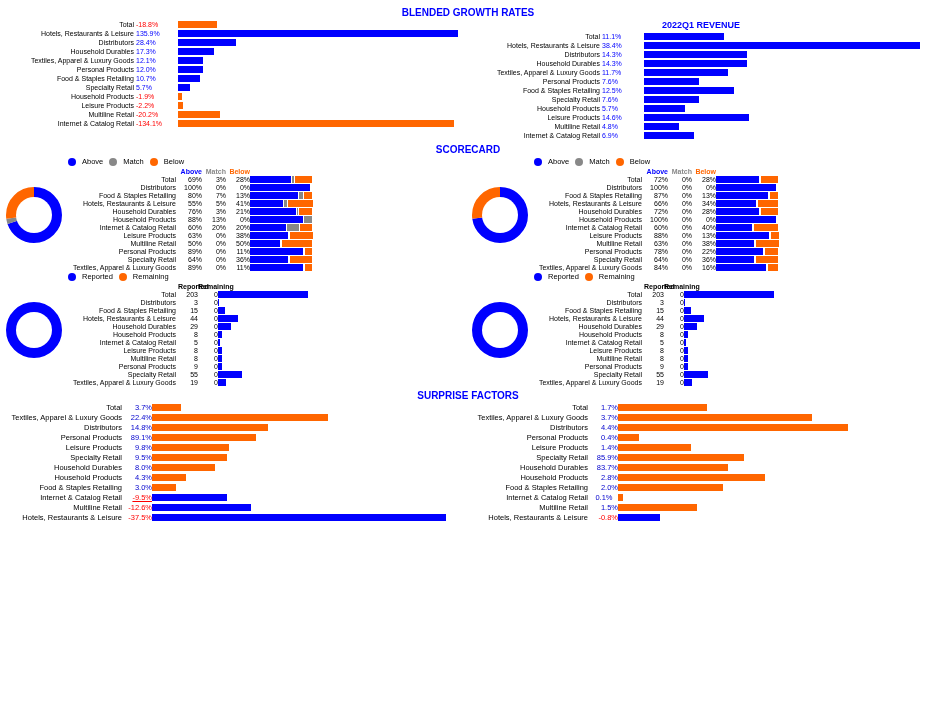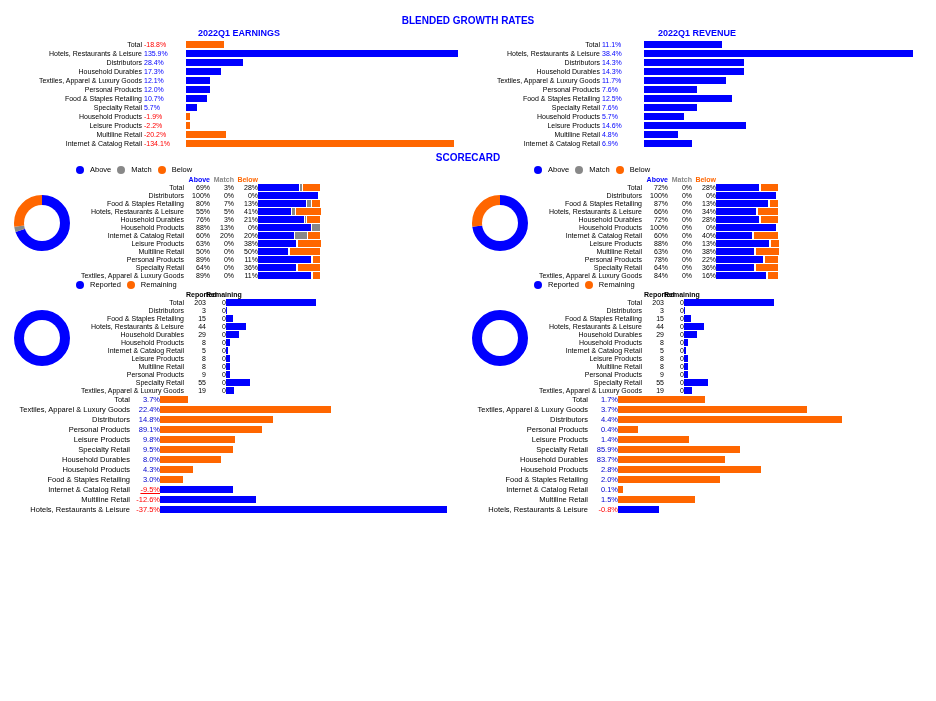--- a/index.html
+++ b/index.html
@@ -1,18 +1,18 @@
 <!DOCTYPE html>
 <html><head>
   <meta charset="utf-8">
   <style>
     * { margin: 0; padding: 0; box-sizing: border-box; }
     body { background: #fff; font-family: Arial, sans-serif; font-size: 9px; color: #000; width: 936px; min-height: 701px; overflow: hidden; }
     
-    .page { width: 936px; padding: 12px; }
+    .page { width: 936px; padding: 4px; }
     
     .section-title { text-align: center; font-weight: bold; font-size: 10px; color: #00f; margin: 3px 0 2px 0; }
     
     
     .bgr-section { display: flex; gap: 4px; margin-bottom: 4px; }
     .bgr-panel { flex: 1; }
     .bgr-panel .panel-title { text-align: center; font-weight: bold; font-size: 9px; color: #00f; margin-bottom: 2px; }
     
     .chart-row { display: flex; align-items: center; margin-bottom: 1px; }
     .label-right { text-align: right; white-space: nowrap; font-size: 7.5px; color: #000; }
@@ -53,21 +53,20 @@
   </style>
 </head>
 <body>
 <div class="page">
 
 <div>
   <div class="section-title">BLENDED GROWTH RATES</div>
   <div class="bgr-section">
 
     <div class="bgr-panel">
-      <div class="panel-title">2022Q1 EARNINGS</div>
       <div id="earnings-chart">
             <div class="chart-row">
       <span class="label-right" style="width:130px; font-size:7px;">Total</span>
       <span class="val-label" style="color:#ff0000; width:40px; font-size:7px;">-18.8%</span>
       <div class="bar-container">
         <div class="bar-neg" style="width:13.428571428571429%;"></div>
       </div>
     </div>
             <div class="chart-row">
       <span class="label-right" style="width:130px; font-size:7px;">Hotels, Restaurants &amp; Leisure</span>
@@ -816,20 +815,21 @@
       </div>
     </div>
               </div>
         </div>
       </div>
     </div>
   </div>
 </div>
 
 <div>
+  <div class="section-title">SURPRISE FACTORS</div>
   <div style="display:flex; gap:4px;">
     <div style="flex:1">
       <div id="sf-left-chart">
             <div class="sf-row">
       <span class="sf-label">Total</span>
       <span class="sf-val" style="color:#0000cd;">3.7%</span>
       <div class="sf-bar-wrap">
         <div class="sf-bar-pos" style="width:9.25%;"></div>
       </div>
     </div>
@@ -972,21 +972,21 @@
     </div>
             <div class="sf-row">
       <span class="sf-label">Food &amp; Staples Retailing</span>
       <span class="sf-val" style="color:#0000cd;">2.0%</span>
       <div class="sf-bar-wrap">
         <div class="sf-bar-pos" style="width:33.33333333333333%;"></div>
       </div>
     </div>
             <div class="sf-row">
       <span class="sf-label">Internet &amp; Catalog Retail</span>
-      <span class="sf-val" style="color:#0000cd;">0.1%</span>
+      <span class="sf-val" style="color:#0000cd;text-align:center;">0.1%</span>
       <div class="sf-bar-wrap">
         <div class="sf-bar-pos" style="width:1.6666666666666667%;"></div>
       </div>
     </div>
             <div class="sf-row">
       <span class="sf-label">Multiline Retail</span>
       <span class="sf-val" style="color:#0000cd;">1.5%</span>
       <div class="sf-bar-wrap">
         <div class="sf-bar-pos" style="width:25%;"></div>
       </div>

